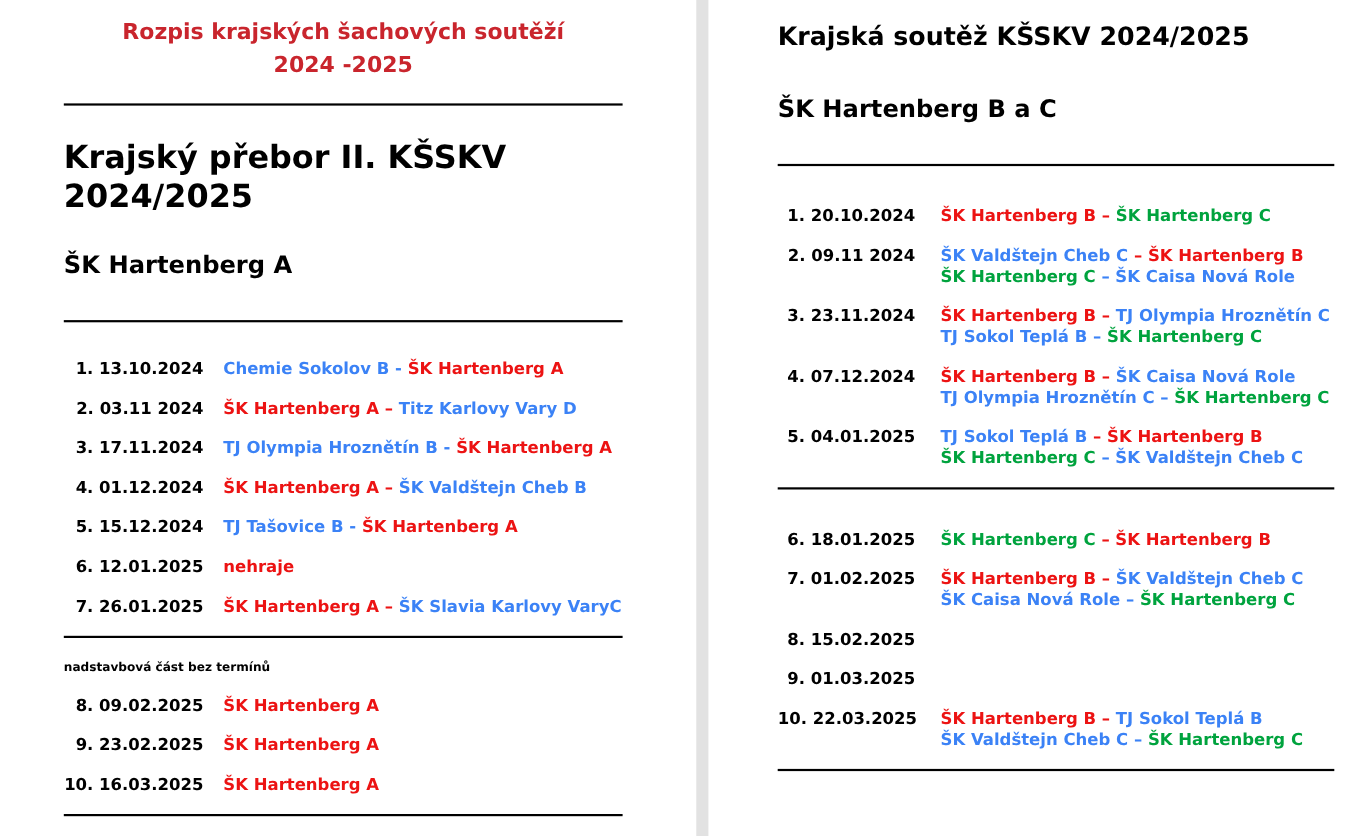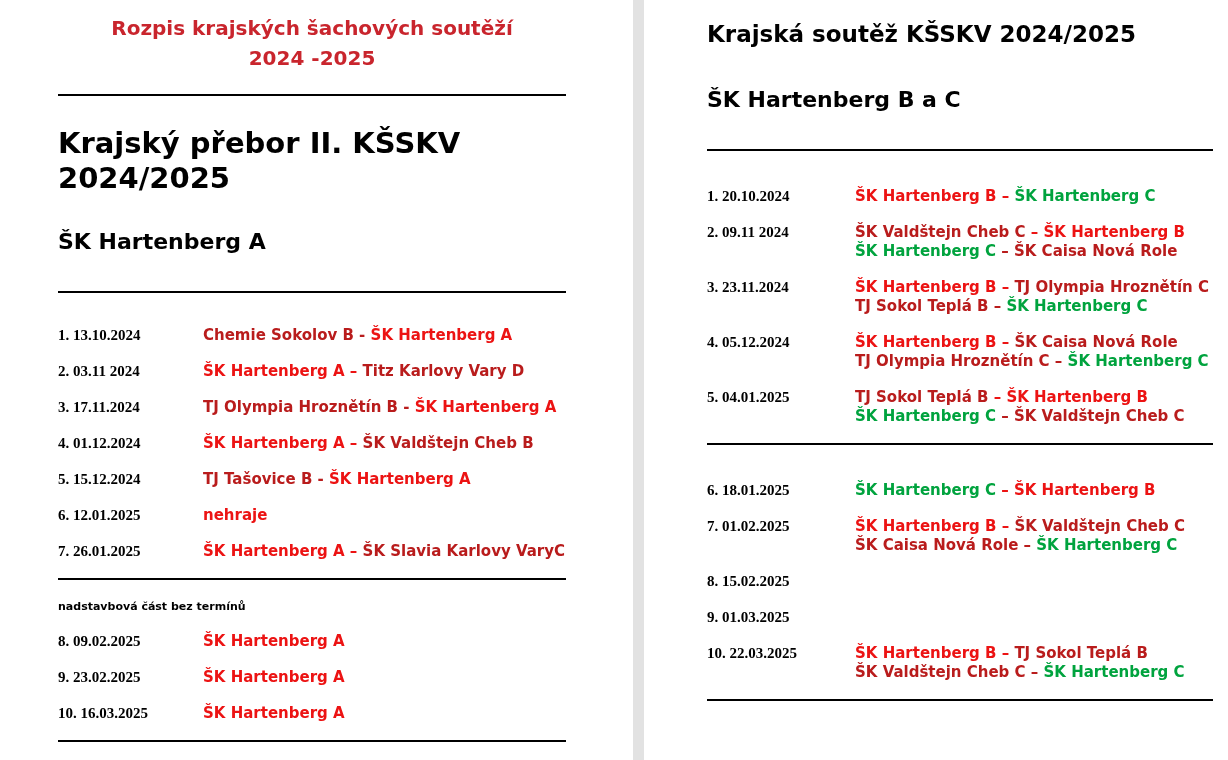--- a/index.html
+++ b/index.html
@@ -19,25 +19,25 @@
   .competition-title{font-size:29px;margin:30px 0 0 0;line-height:1.2;}
   .team-title{font-size:22px;margin:33px 0 0 0;line-height:1.2;}
   #left-col .rule-2{margin-top:36px;}
   #right-col .competition-title{font-size:23px;margin-top:21px;}
   #right-col .team-title{margin-top:38px;}
   #right-col .rule-1{margin-top:36px;}
 
   .schedule-list{margin-top:33px;}
   #right-col .schedule-list{margin-top:36px;}
   .match-row{display:flex;margin-bottom:17px;font-size:15px;line-height:19px;}
-  .date-cell{width:127px;flex:none;white-space:pre;font-family:Liberation Serif, serif;}
+  .date-cell{width:127px;text-align:right;flex:none;white-space:pre;}
   #right-col .date-cell{width:125px;}
   .match-cell{margin-left:18px;white-space:pre;}
   #right-col .match-cell{margin-left:23px;}
-  .seg-black{color:#b91c1c;}
+  .seg-black{color:#3b82f6;}
   .seg-red{color:var(--team-red);}
   .seg-green{color:var(--team-green);}
 
   .rule-mid{margin-top:1px;}
   .section-note{font-size:11px;margin:20px 0 0 0;}
   #left-extra-list{margin-top:19px;}
   #left-col .rule-3{margin-top:1px;}
   #right-list-b{margin-top:25px;}
   #right-col .rule-2{margin-top:2px;}
   #right-col .rule-3{margin-top:4px;}
@@ -116,21 +116,21 @@
       </div>
       <div class="match-row">
         <div class="date-cell">2. 09.11 2024</div>
         <div class="match-cell"><div class="match-line"><span class="seg-black">ŠK Valdštejn Cheb C </span><span class="seg-red">– ŠK Hartenberg B</span></div><div class="match-line"><span class="seg-green">ŠK Hartenberg C</span><span class="seg-black"> – ŠK Caisa Nová Role</span></div></div>
       </div>
       <div class="match-row">
         <div class="date-cell">3. 23.11.2024</div>
         <div class="match-cell"><div class="match-line"><span class="seg-red">ŠK Hartenberg B – </span><span class="seg-black">TJ Olympia Hroznětín C</span></div><div class="match-line"><span class="seg-black">TJ Sokol Teplá B – </span><span class="seg-green">ŠK Hartenberg C</span></div></div>
       </div>
       <div class="match-row">
-        <div class="date-cell">4. 05.12.2024</div>
+        <div class="date-cell">4. 07.12.2024</div>
         <div class="match-cell"><div class="match-line"><span class="seg-red">ŠK Hartenberg B – </span><span class="seg-black">ŠK Caisa Nová Role</span></div><div class="match-line"><span class="seg-black">TJ Olympia Hroznětín C – </span><span class="seg-green">ŠK Hartenberg C</span></div></div>
       </div>
       <div class="match-row">
         <div class="date-cell">5. 04.01.2025</div>
         <div class="match-cell"><div class="match-line"><span class="seg-black">TJ Sokol Teplá B </span><span class="seg-red">– ŠK Hartenberg B</span></div><div class="match-line"><span class="seg-green">ŠK Hartenberg C</span><span class="seg-black"> – ŠK Valdštejn Cheb C</span></div></div>
       </div>
     </div>
   <hr class="rule rule-2">
   <div id="right-list-b" class="schedule-list">
       <div class="match-row">

